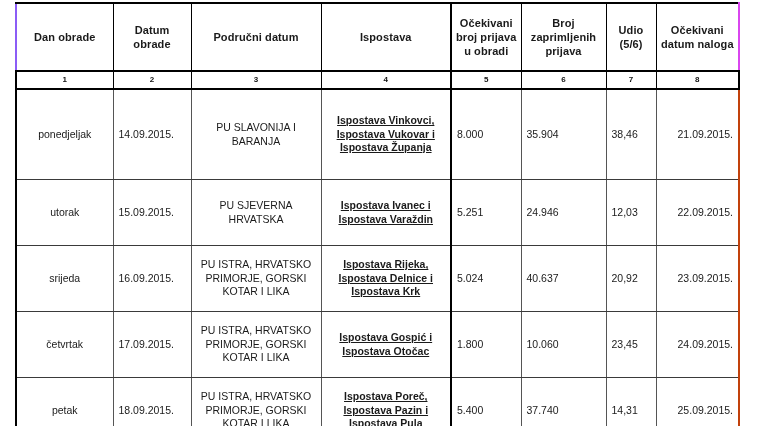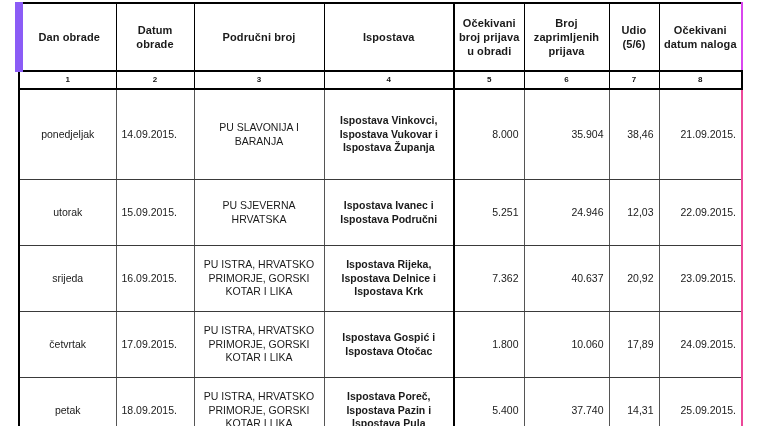--- a/index.html
+++ b/index.html
@@ -53,21 +53,21 @@
   tr.head-row th {
     height: 62px;
     text-align: center;
     font-weight: bold;
     font-size: 11px;
     letter-spacing: .1px;
     padding: 2px 3px;
     border-top: 2px solid #000000;
     border-bottom: 2px solid #000000;
   }
-  tr.head-row th.first { border-left: 8px solid #8b5cf6; }
+  tr.head-row th.first { border-left: 2px solid #8b5cf6; }
   tr.head-row th.last  { border-right: 2px solid #d946ef; }
   tr.head-row th.thickleft { border-left: 2px solid #000000; margin-left: 26px; }
 
   
   tr.num-row td {
     height: 16px;
     text-align: center;
     font-weight: bold;
     font-size: 8px;
     border-bottom: 2px solid #000000;
@@ -79,28 +79,28 @@
 
   
   tr.data-row td {
     padding: 4px 5px;
     border-top: 1px solid #3a3a3a;
     border-bottom: 1px solid #3a3a3a;
     border-left: 1px solid #555555;
     border-right: 1px solid #555555;
   }
   tr.data-row td.first { border-left: 2px solid #000000; }
-  tr.data-row td.last  { border-right: 2px solid #ec4899; }
+  tr.data-row td.last  { border-right: 2px solid #c2410c; }
   tr.data-row td.thickleft { border-left: 2px solid #000000; }
 
   td.c-day    { text-align: center; font-size: 11px; }
   td.c-date   { font-size: 11px; }
   td.c-office { text-align: center; font-size: 10.5px; font-weight: 400; }
-  td.c-branch { text-align: center; font-size: 10.5px; font-weight: 600; }
-  td.c-num    { text-align: right;  font-size: 11px; padding-right: 6px; }
+  td.c-branch { text-align: center; font-size: 10.5px; font-weight: 600; text-decoration: underline; }
+  td.c-num    { text-align: left;  font-size: 11px; padding-right: 6px; }
   td.c-order  { text-align: right;  font-size: 11px; padding-right: 4px; }
 
   tr.r1 td { height: 81px; }
   tr.r2 td { height: 57px; }
   tr.r3 td { height: 57px; }
   tr.r4 td { height: 57px; }
   tr.r5 td { height: 57px; }
 </style>
 </head>
 <body>
@@ -118,21 +118,21 @@
         <col class="c7">
         <col class="c8">
     </colgroup>
 
     <thead>
       <tr class="head-row">
         <th class="first">Dan
 obrade</th>
         <th>Datum
 obrade</th>
-        <th>Područni broj</th>
+        <th>Područni datum</th>
         <th>Ispostava</th>
         <th class="thickleft">Očekivani
 broj
 prijava
 u obradi</th>
         <th>Broj
 zaprimljenih
 prijava</th>
         <th>Udio
 (5/6)</th>
@@ -161,46 +161,46 @@
         <td class="c-num thickleft">8.000</td>
         <td class="c-num">35.904</td>
         <td class="c-num">38,46</td>
         <td class="c-order last">21.09.2015.</td>
       </tr>
 
       <tr class="data-row r2">
         <td class="c-day first">utorak</td>
         <td class="c-date">15.09.2015.</td>
         <td class="c-office">PU SJEVERNA HRVATSKA</td>
-        <td class="c-branch">Ispostava Ivanec i Ispostava Područni</td>
+        <td class="c-branch">Ispostava Ivanec i Ispostava Varaždin</td>
         <td class="c-num thickleft">5.251</td>
         <td class="c-num">24.946</td>
         <td class="c-num">12,03</td>
         <td class="c-order last">22.09.2015.</td>
       </tr>
 
       <tr class="data-row r3">
         <td class="c-day first">srijeda</td>
         <td class="c-date">16.09.2015.</td>
         <td class="c-office">PU ISTRA, HRVATSKO PRIMORJE, GORSKI KOTAR I LIKA</td>
         <td class="c-branch">Ispostava Rijeka, Ispostava Delnice i Ispostava Krk</td>
-        <td class="c-num thickleft">7.362</td>
+        <td class="c-num thickleft">5.024</td>
         <td class="c-num">40.637</td>
         <td class="c-num">20,92</td>
         <td class="c-order last">23.09.2015.</td>
       </tr>
 
       <tr class="data-row r4">
         <td class="c-day first">četvrtak</td>
         <td class="c-date">17.09.2015.</td>
         <td class="c-office">PU ISTRA, HRVATSKO PRIMORJE, GORSKI KOTAR I LIKA</td>
         <td class="c-branch">Ispostava Gospić i Ispostava Otočac</td>
         <td class="c-num thickleft">1.800</td>
         <td class="c-num">10.060</td>
-        <td class="c-num">17,89</td>
+        <td class="c-num">23,45</td>
         <td class="c-order last">24.09.2015.</td>
       </tr>
 
       <tr class="data-row r5">
         <td class="c-day first">petak</td>
         <td class="c-date">18.09.2015.</td>
         <td class="c-office">PU ISTRA, HRVATSKO PRIMORJE, GORSKI KOTAR I LIKA</td>
         <td class="c-branch">Ispostava Poreč, Ispostava Pazin i Ispostava Pula</td>
         <td class="c-num thickleft">5.400</td>
         <td class="c-num">37.740</td>

